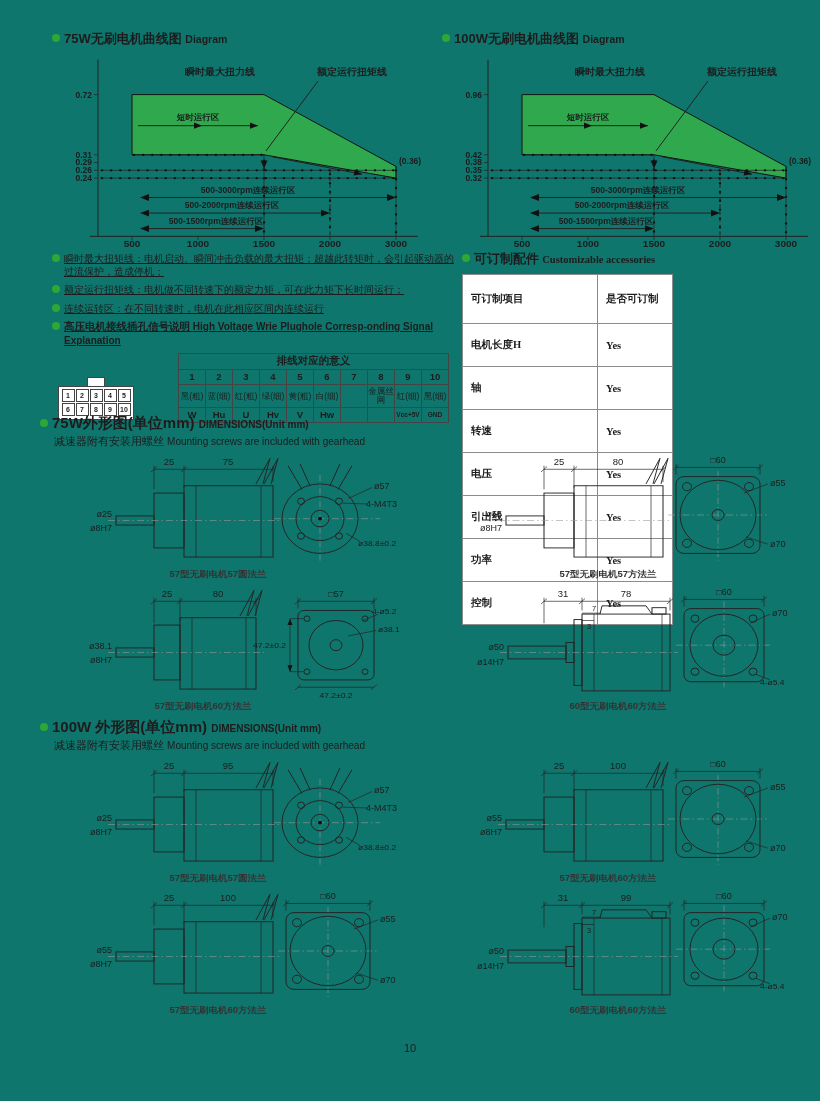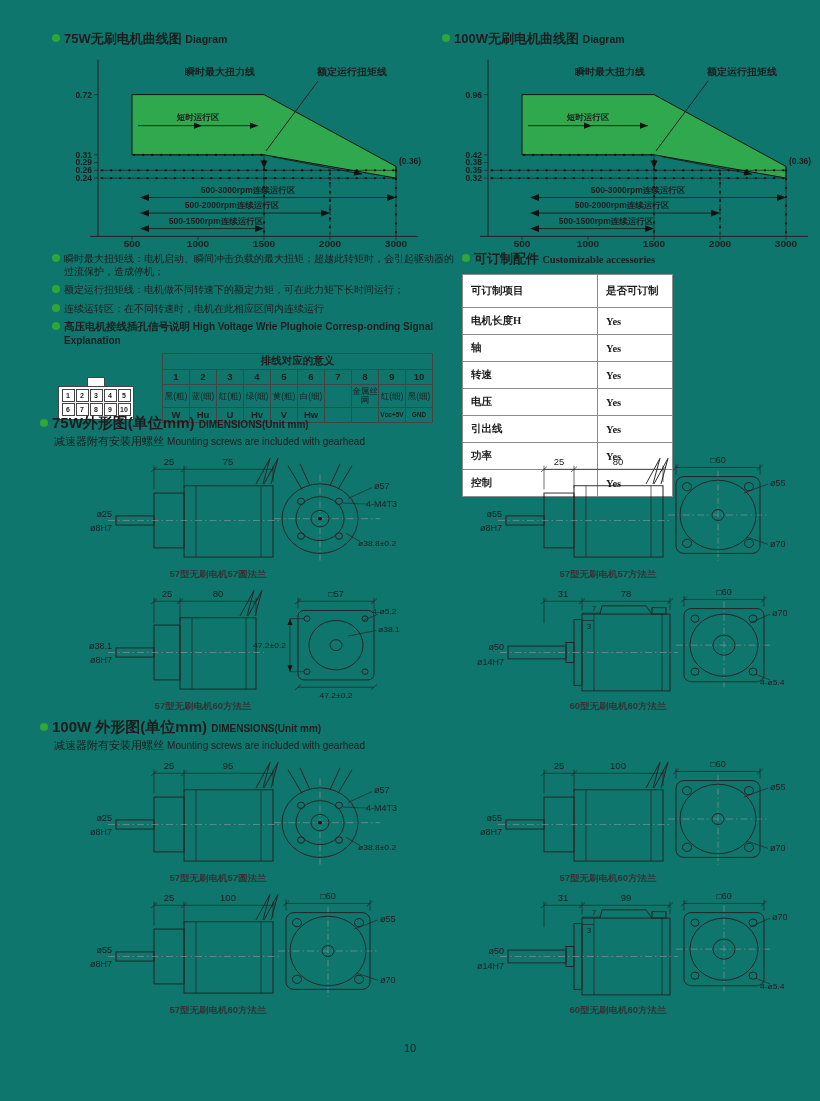--- a/index.html
+++ b/index.html
@@ -7,40 +7,40 @@
         font-family:"Liberation Sans","DejaVu Sans",sans-serif;color:#1c1c1c;}
   .abs{position:absolute;}
   .dot{display:inline-block;width:8px;height:8px;border-radius:50%;background:#31a535;margin-right:4px;vertical-align:1px;}
   .chart-head{font-size:13px;font-weight:bold;white-space:nowrap;}
   .chart-head .en{font-size:10.5px;font-weight:bold;}
   .sec-head{font-size:15px;font-weight:bold;white-space:nowrap;}
   .sec-head .en{font-size:10px;font-weight:bold;}
   .sec-sub{font-size:11px;margin:1px 0 2px 14px;white-space:nowrap;}
   .sec-sub .en{font-size:10px;margin-top:18px;}
   .notes{width:402px;font-size:10px;line-height:1.32;}
-  .note{display:flex;margin-bottom:5px;}
+  .note{display:flex;margin-bottom:5px;text-decoration:underline;}
   .note .dot{flex:0 0 8px;margin-top:2px;}
   .note5 b{font-size:10.5px;}
   .note5 .en{font-size:8px;font-weight:bold;}
-  .wiring-row{display:flex;align-items:flex-start;margin-top:6px;}
+  .wiring-row{display:flex;align-items:flex-start;margin-top:6px;gap:16px;}
   .plug{margin:24px 10px 0 6px;}
   .plug .tab{width:16px;height:8px;border:1.4px solid #444;margin:0 auto -1px auto;background:#fff;position:relative;z-index:2;}
   .plug .grid{border:1.6px solid #444;padding:2px;background:#fff;}
   .plug .prow{display:flex;}
   .plug .pc{width:11px;height:11px;border:1px solid #444;margin:0.5px;font-size:7px;font-weight:bold;
             display:flex;align-items:center;justify-content:center;}
   table.wt{border-collapse:collapse;margin-left:18px;}
   table.wt td,table.wt th{border:1.2px solid #444;text-align:center;padding:0;}
   table.wt .ttl{font-size:10.5px;font-weight:bold;height:15px;}
   table.wt .pin{font-size:9.5px;font-weight:bold;width:26px;height:14px;}
   table.wt .clr{font-size:8.5px;height:22px;line-height:1.0;}
   table.wt .sig{font-size:9.5px;font-weight:bold;height:14px;}
   table.wt .sm{font-size:6.5px;font-weight:bold;}
   table.acc{border-collapse:collapse;background:#fff;}
-  table.acc td,table.acc th{border:1px solid #8c8c8c;font-size:10.5px;text-align:left;padding:6px 8px;}
+  table.acc td,table.acc th{border:1px solid #8c8c8c;font-size:10.5px;text-align:left;padding:14px 8px;}
   table.acc th{font-weight:bold;height:20px;}
   table.acc td{height:13px;font-weight:bold;}
   table.acc .c1{width:118px;}
   table.acc .c2{width:58px;}
   .panel-row{display:flex;gap:40px;margin:2px 0 4px 18px;}
   svg text{font-family:"Liberation Sans","DejaVu Sans",sans-serif;fill:#1c1c1c;}
   .ln{stroke:#222;stroke-width:1;fill:none;}
   .thin{stroke:#222;stroke-width:0.7;fill:none;}
   .ctr{stroke:#999;stroke-width:0.6;fill:none;stroke-dasharray:7 3 1.5 3;}
   .dash{stroke:#222;stroke-width:1;fill:none;stroke-dasharray:4 3;}

